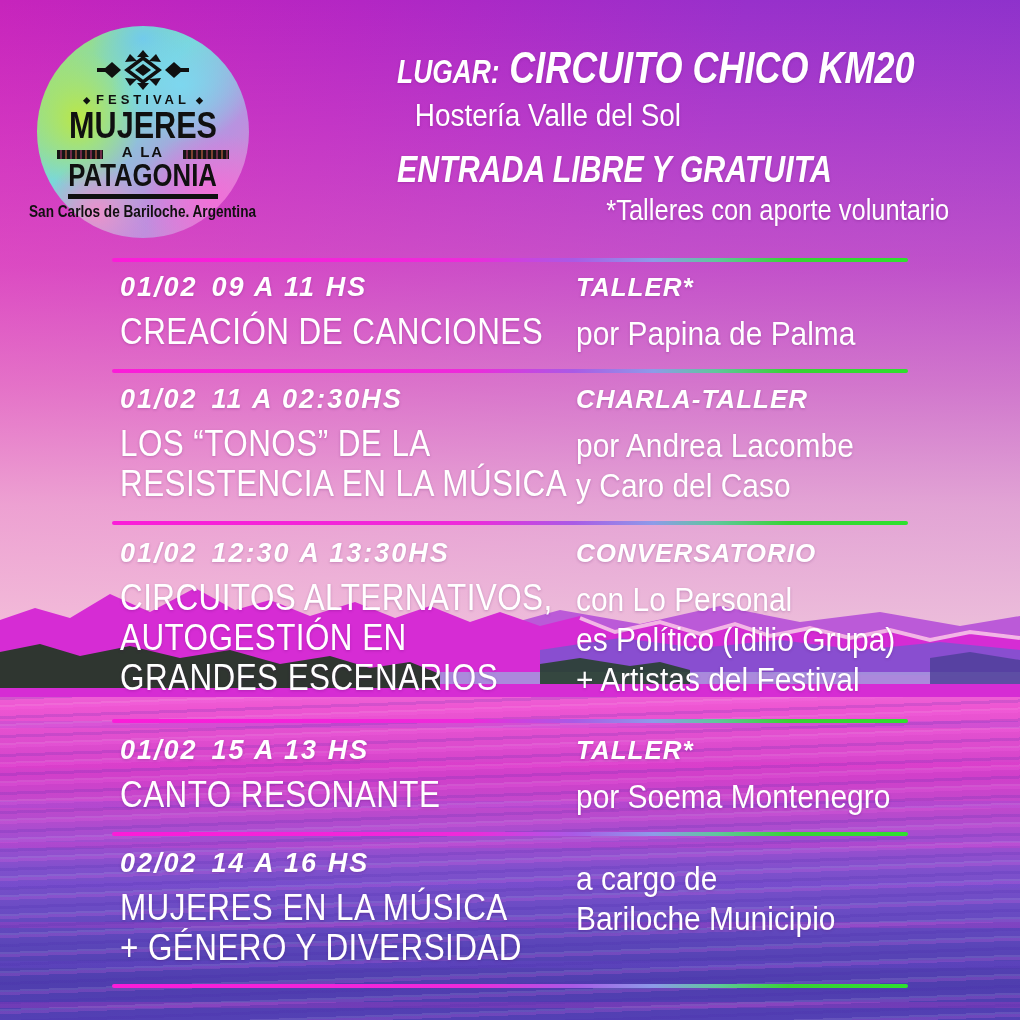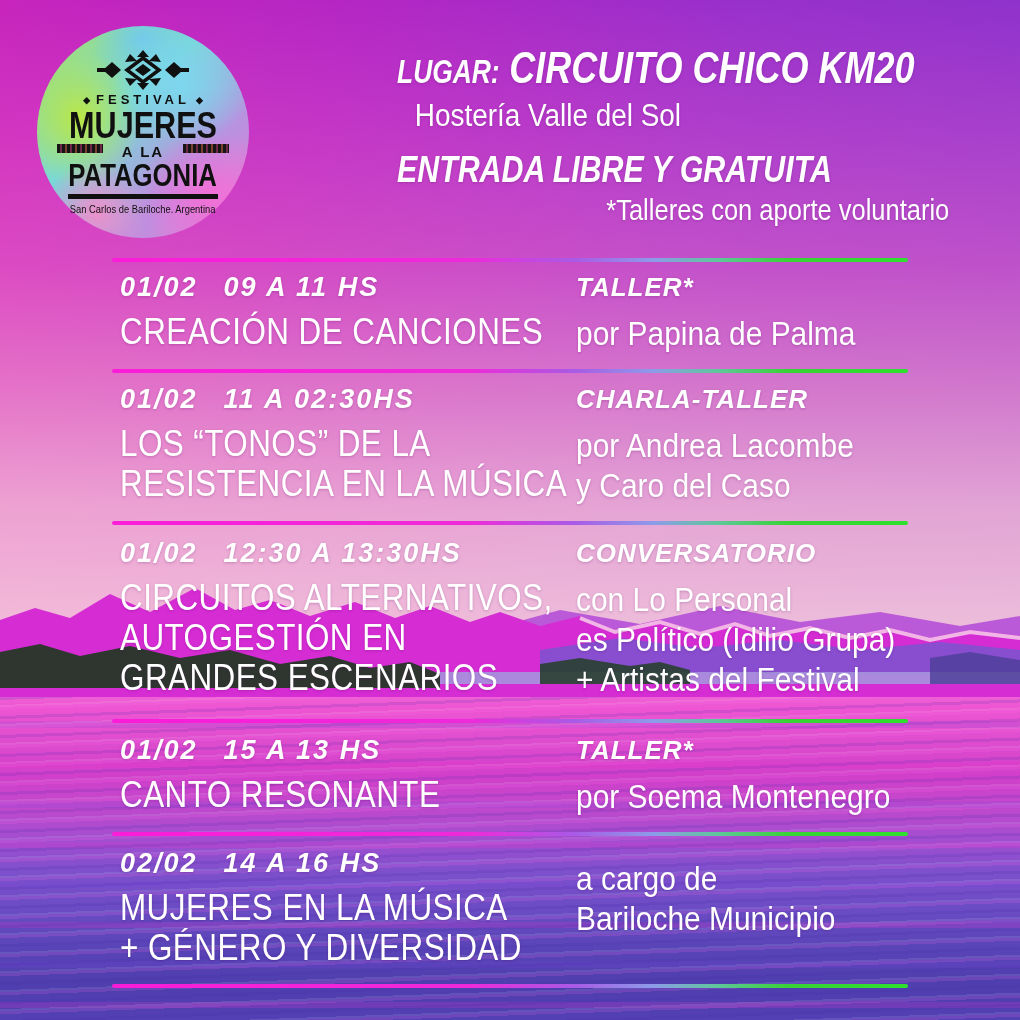--- a/index.html
+++ b/index.html
@@ -40,27 +40,27 @@
       radial-gradient(45% 45% at 28% 88%, rgba(250,140,200,0.85) 0%, rgba(250,140,200,0) 55%),
       linear-gradient(135deg, #a8e060 0%, #7ad8d8 40%, #b892e0 70%, #ee7ad0 100%);
   }
   .logo-emblem{margin-top:24px;height:40px;}
   .logo-festival{display:flex;align-items:center;gap:6px;margin-top:2px;
     font-size:13px;font-weight:bold;letter-spacing:4px;white-space:nowrap;}
   .logo-festival .dia{font-size:9px;letter-spacing:0;}
   .logo-mujeres{font-size:36px;font-weight:bold;line-height:1.0;margin-top:1px;}
   .cx83{display:inline-block;transform:scaleX(.83);transform-origin:center;white-space:nowrap;}
   .cx85{display:inline-block;transform:scaleX(.85);transform-origin:center;white-space:nowrap;}
-  .ala-row{display:flex;align-items:flex-start;gap:19px;margin-top:0px;}
+  .ala-row{display:flex;align-items:flex-end;gap:19px;margin-top:0px;}
   .band{width:46px;height:9px;
     background:repeating-linear-gradient(90deg,#151515 0 3px,#6d2a46 3px 5px,#151515 5px 8px,#7c4030 8px 10px);}
   .ala-text{font-size:15px;font-weight:bold;letter-spacing:2px;line-height:1;}
   .logo-patagonia{font-size:31px;font-weight:bold;line-height:1.0;margin-top:1px;}
   .logo-underline{width:150px;height:5px;background:#101010;margin-top:3px;}
-  .logo-sub{font-size:11px;font-weight:normal;margin-top:4px;}
+  .logo-sub{font-size:16px;font-weight:bold;margin-top:4px;}
   
   .hdr-text{text-shadow:0 1px 3px rgba(80,0,90,0.25);z-index:6;}
   .loc-line{position:absolute;left:397px;top:42px;display:flex;align-items:baseline;gap:12px;
     transform:scaleX(.8);transform-origin:left;font-style:italic;font-weight:bold;white-space:nowrap;}
   .loc-label{font-size:33px;}
   .loc-value{font-size:45px;}
   .venue{position:absolute;left:400px;top:98px;width:580px;font-size:31px;}
   .cx90{display:inline-block;transform:scaleX(.9);transform-origin:center;white-space:nowrap;}
   .admission{position:absolute;left:397px;top:149px;font-size:37px;font-weight:bold;font-style:italic;
     transform:scaleX(.82);transform-origin:left;white-space:nowrap;}
@@ -68,21 +68,21 @@
   
   .divider{position:absolute;left:112px;width:796px;height:4px;border-radius:2px;z-index:6;
     background:linear-gradient(90deg,#fb1cd8 0%,#ee2ada 45%,#a95ae6 58%,#8d9be9 68%,#5fc79b 76%,#38d334 85%,#2fe02e 100%);}
   .d1{top:258px}.d2{top:369px}.d3{top:521px}.d4{top:719px}.d5{top:832px}.d6{top:984px}
   .row{position:absolute;left:120px;width:790px;display:flex;z-index:6;
     text-shadow:0 1px 3px rgba(80,0,90,0.25);}
   .r1{top:272px}.r2{top:384px}.r3{top:538px}.r4{top:735px}.r5{top:848px}
   .col-l{width:456px;flex:none;}
   .col-r{flex:1;}
   .dt{font-size:27px;font-weight:bold;font-style:italic;letter-spacing:2px;white-space:nowrap;line-height:1.15;}
-  .dt .time{margin-left:26px;}
+  .dt .time{margin-left:14px;}
   .cat{font-size:26px;font-weight:bold;font-style:italic;letter-spacing:1px;white-space:nowrap;line-height:1.2;}
   .title{margin-top:9px;font-size:37px;line-height:40px;letter-spacing:.5px;
     transform:scaleX(.85);transform-origin:left;white-space:nowrap;}
   .pres{margin-top:10px;font-size:34px;line-height:40px;
     transform:scaleX(.88);transform-origin:left;white-space:nowrap;}
 </style>
 </head>
 <body>
 
 <div class="poster">

